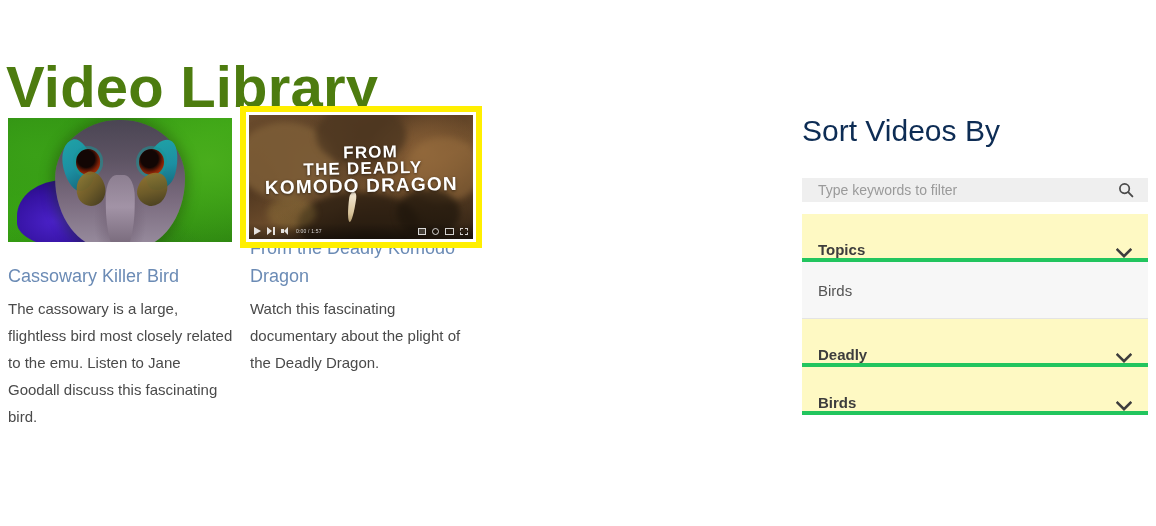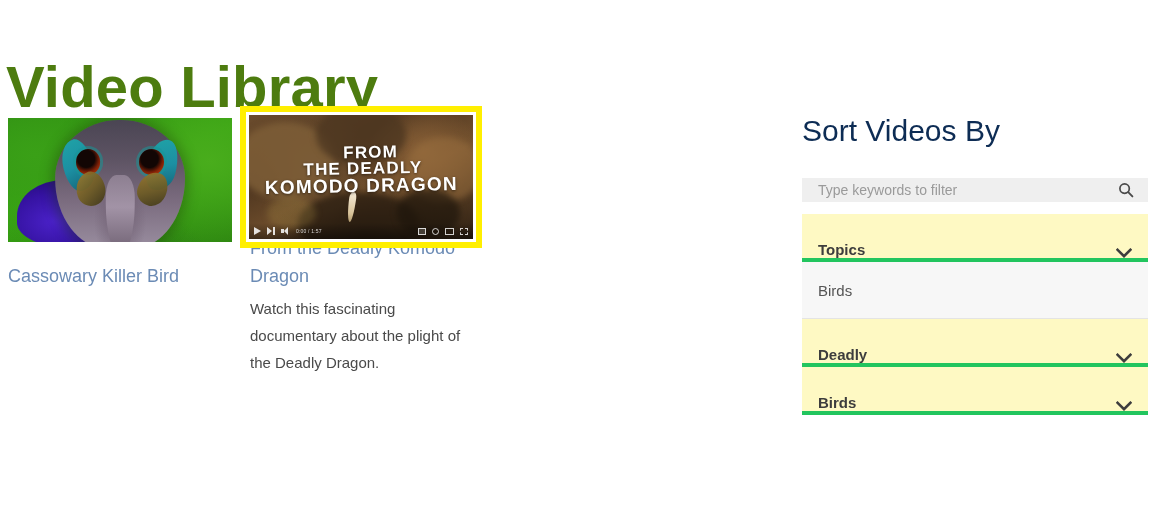--- a/index.html
+++ b/index.html
@@ -400,20 +400,21 @@
           <span class="cas-wattle-r"></span>
           <span class="cas-eye left"></span>
           <span class="cas-eye right"></span>
           <span class="cas-cheek-l"></span>
           <span class="cas-cheek-r"></span>
           <span class="cas-beak"></span>
         </span>
       </a>
     </div>
     <a class="card-title" href="#">Cassowary Killer Bird</a>
+    <p class="card-desc">The cassowary is a large, flightless bird most closely related to the emu. Listen to Jane Goodall discuss this fascinating bird.</p>
   </div>
 
   <div class="video-card card-2">
     <div class="thumb-wrap">
       <div class="focus-ring">
         <a class="thumb komodo" href="#">
           <span class="kom-blob kom-b1"></span>
           <span class="kom-blob kom-b2"></span>
           <span class="kom-blob kom-b3"></span>
           <span class="kom-blob kom-b4"></span>

